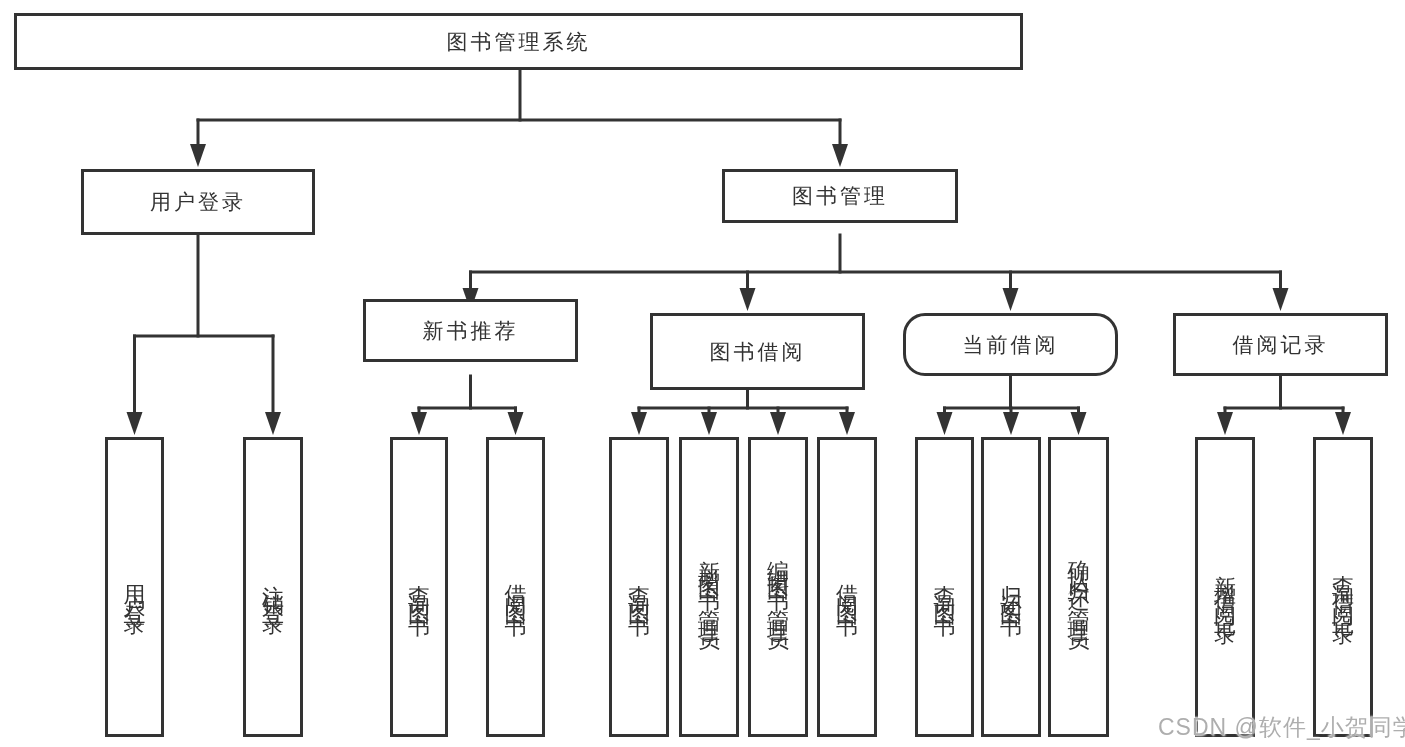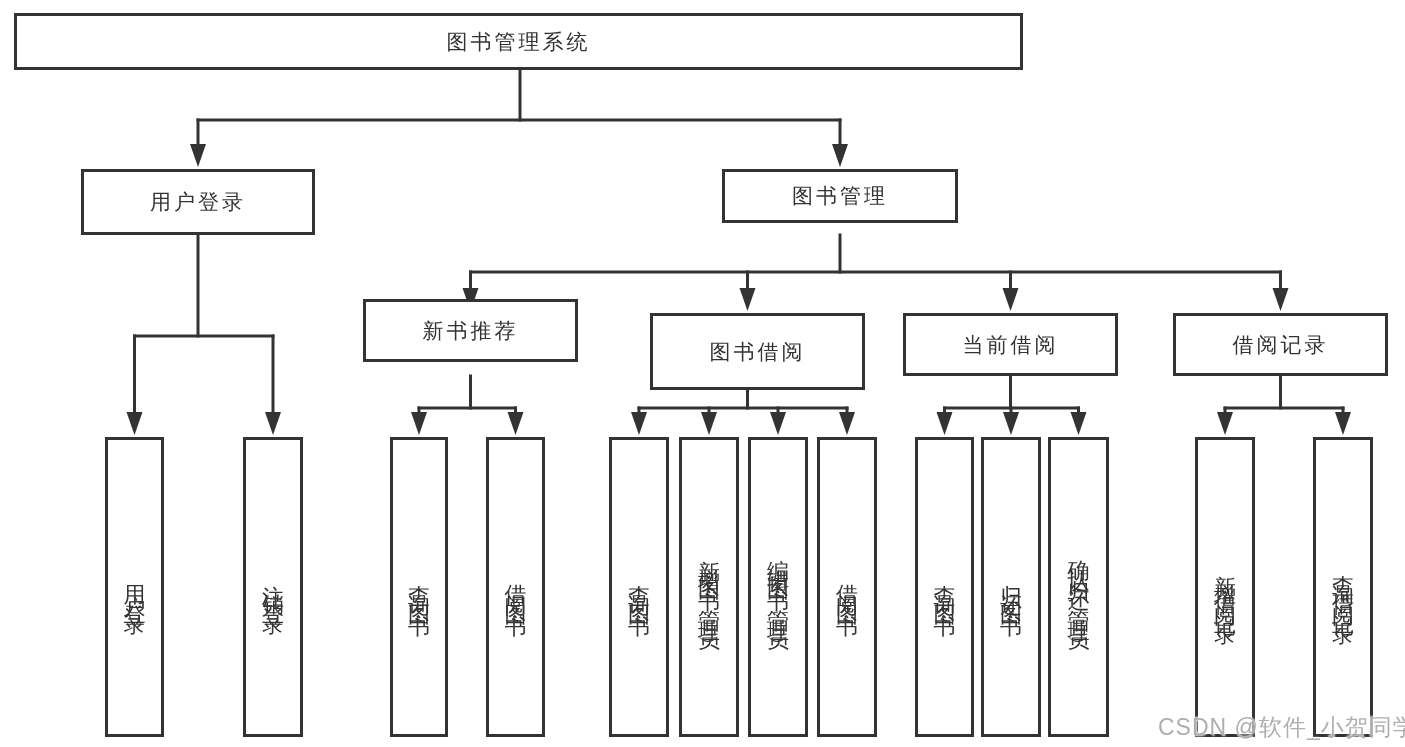--- a/index.html
+++ b/index.html
@@ -142,21 +142,21 @@
   <div class="node" style="left:722px; top:169px; width:236px; height:54px;">
     <span class="hlabel">图书管理</span>
   </div>
 
   <div class="node" style="left:363px; top:299px; width:215px; height:63px;">
     <span class="hlabel">新书推荐</span>
   </div>
   <div class="node" style="left:640px; top:313px; width:215px; height:77px;margin-left:10px;">
     <span class="hlabel">图书借阅</span>
   </div>
-  <div class="node" style="left:903px; top:313px; width:215px; height:63px;">
+  <div class="node" style="left:903px; top:313px; width:215px; height:63px;border-radius:22px;">
     <span class="hlabel">当前借阅</span>
   </div>
   <div class="node" style="left:1173px; top:313px; width:215px; height:63px;">
     <span class="hlabel">借阅记录</span>
   </div>
 
   <div class="node" style="left:105px; top:437px; width:59px; height:300px;">
     <span class="vlabel">用户登录</span>
   </div>
   <div class="node" style="left:243px; top:437px; width:60px; height:300px;">

